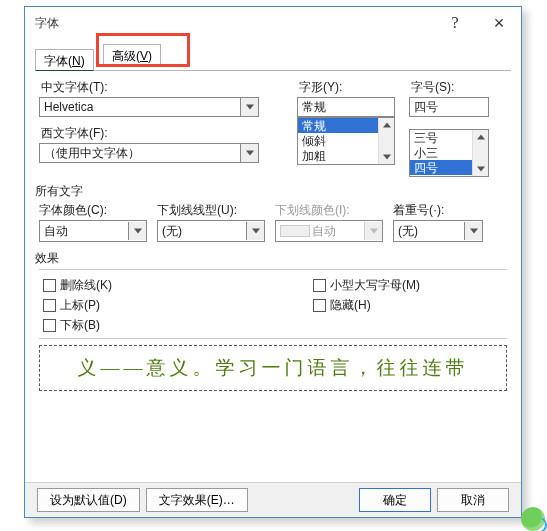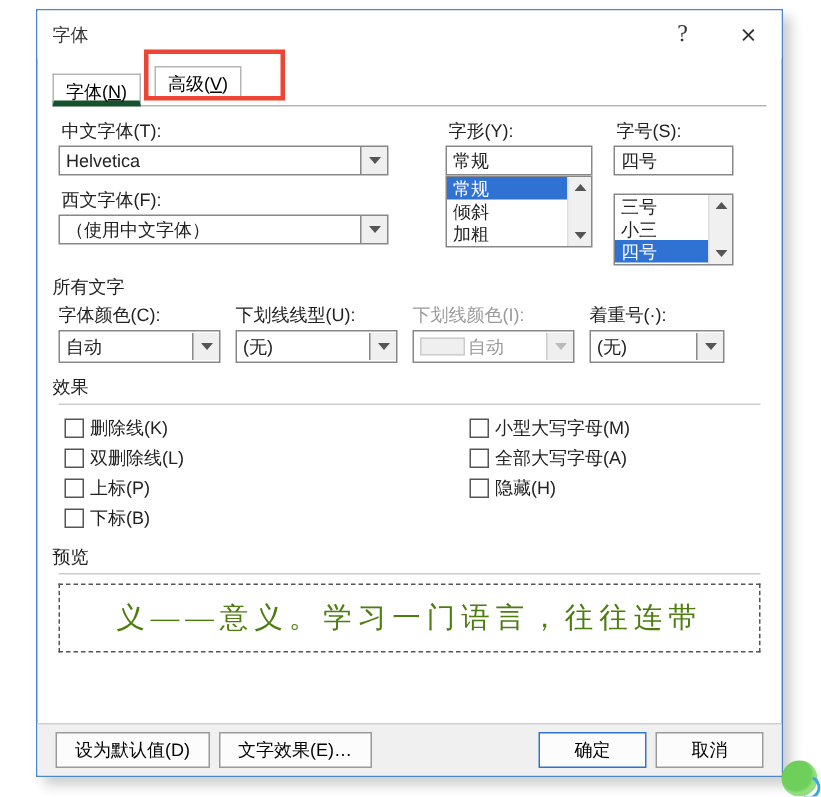--- a/index.html
+++ b/index.html
@@ -22,21 +22,21 @@
   
   .tabs-row { position: relative; height: 28px; margin: 4px 10px 0 10px; }
   .tabs-back {
     position: absolute; left: 0; right: 0; bottom: 0; height: 22px;
     border-bottom: 1px solid #b5b5b5;
   }
   .tab {
     position: absolute; bottom: 0; height: 22px; padding: 3px 8px 0 8px;
     font-size: 12px; border: 1px solid #b5b5b5; background: #fff;
   }
-  .tab.active { border-bottom: 4px solid #14532d; z-index: 2; left: 0; }
+  .tab.active { border-bottom: 1px solid #14532d; z-index: 2; left: 0; }
   .tab.inactive { left: 68px; top: 1px; z-index: 1; }
   .highlight-box {
     position: absolute; left: 61px; top: -10px; width: 94px; height: 34px;
     border: 3px solid #e43; z-index: 10; pointer-events: none;
   }
   .u { text-decoration: underline; }
 
   .body-area { padding: 4px 14px 0 14px; font-size: 12px; color: #222; }
   .lbl { padding: 4px 0 1px 2px; }
   .dropdown {
@@ -279,59 +279,46 @@
       <div style="width:270px;">
         <div class="chk-row">
             <label class="chk">
               <span class="box"></span>
               <span>删除线(K)</span>
             </label>
           </div>
         <div class="chk-row">
             <label class="chk">
               <span class="box"></span>
-              <span>双删除线(L)</span>
-            </label>
-          </div>
-        <div class="chk-row">
-            <label class="chk">
-              <span class="box"></span>
               <span>上标(P)</span>
             </label>
           </div>
         <div class="chk-row">
             <label class="chk">
               <span class="box"></span>
               <span>下标(B)</span>
             </label>
           </div>
       </div>
       <div>
         <div class="chk-row">
             <label class="chk">
               <span class="box"></span>
               <span>小型大写字母(M)</span>
             </label>
           </div>
         <div class="chk-row">
             <label class="chk">
               <span class="box"></span>
-              <span>全部大写字母(A)</span>
-            </label>
-          </div>
-        <div class="chk-row">
-            <label class="chk">
-              <span class="box"></span>
               <span>隐藏(H)</span>
             </label>
           </div>
       </div>
     </div>
 
-    <div class="section-hdr" style="margin-top:6px;">预览</div>
     <div class="underline-row"></div>
     <div class="preview-box">
       <div class="preview-inner">义——意义。学习一门语言，往往连带</div>
     </div>
 
   </div>
 
   <div class="bottom-bar">
     <div class="btn-rect">设为默认值(D)</div>
     <div class="btn-rect">文字效果(E)…</div>

